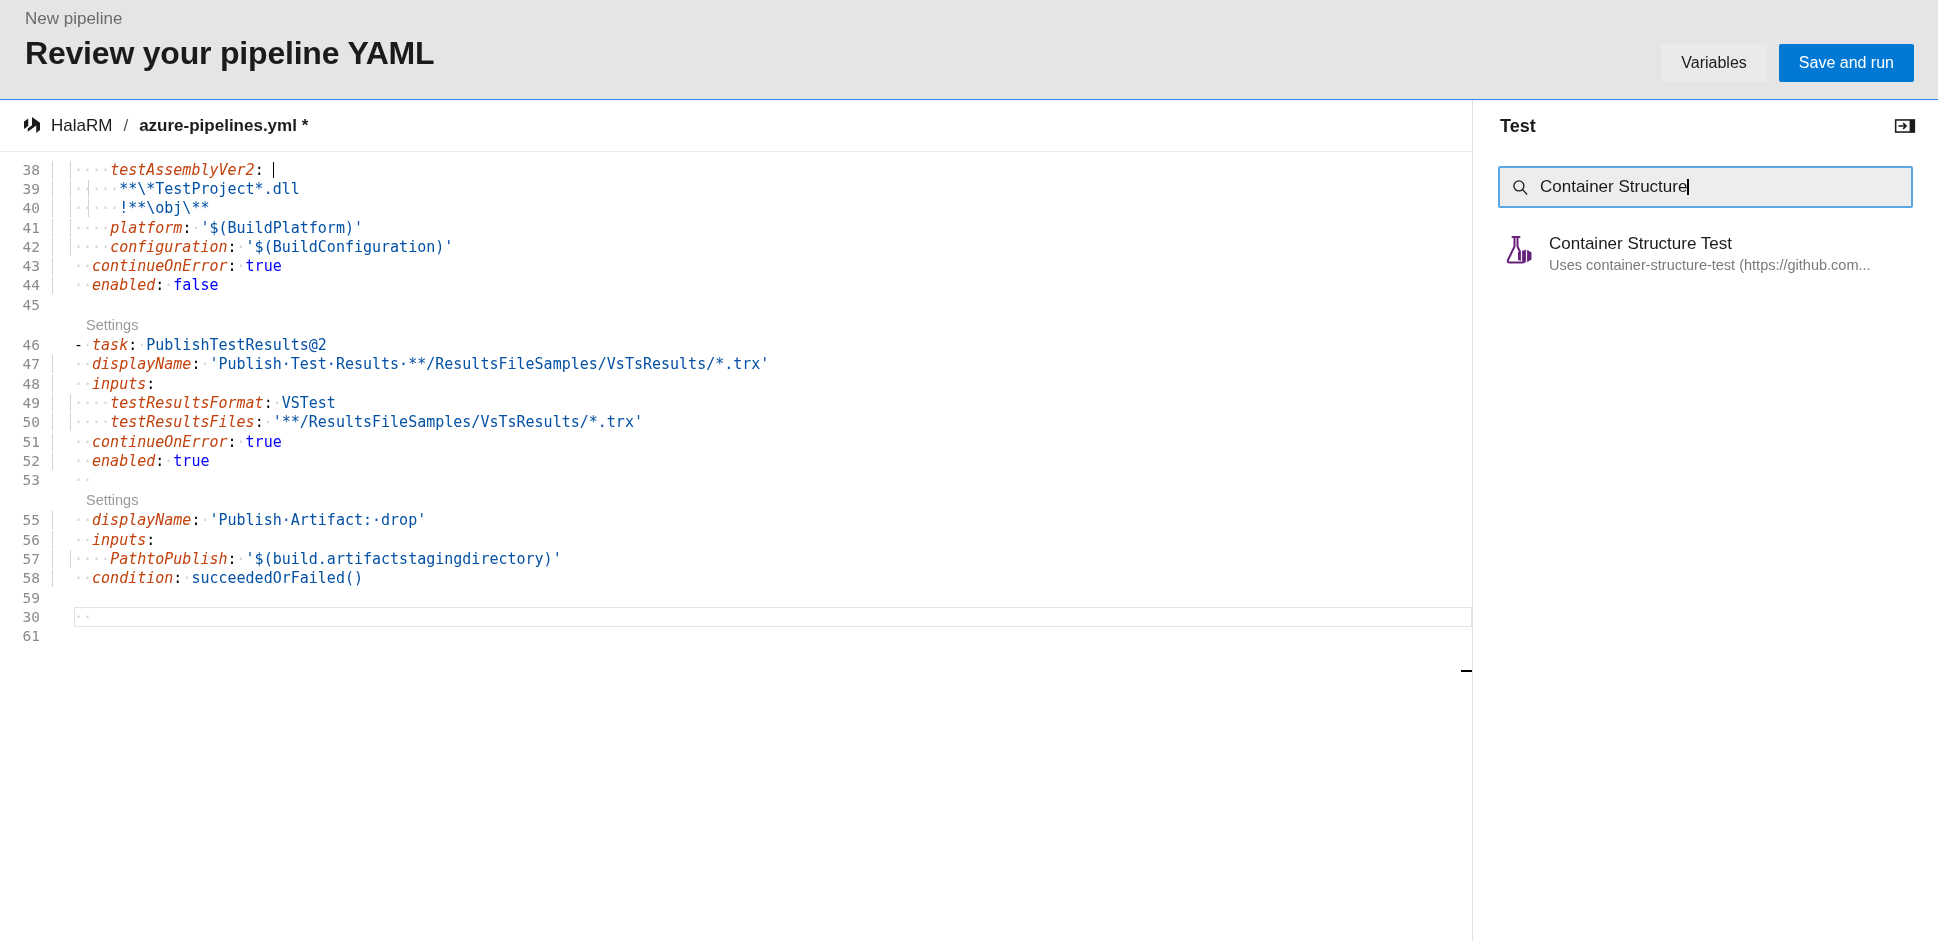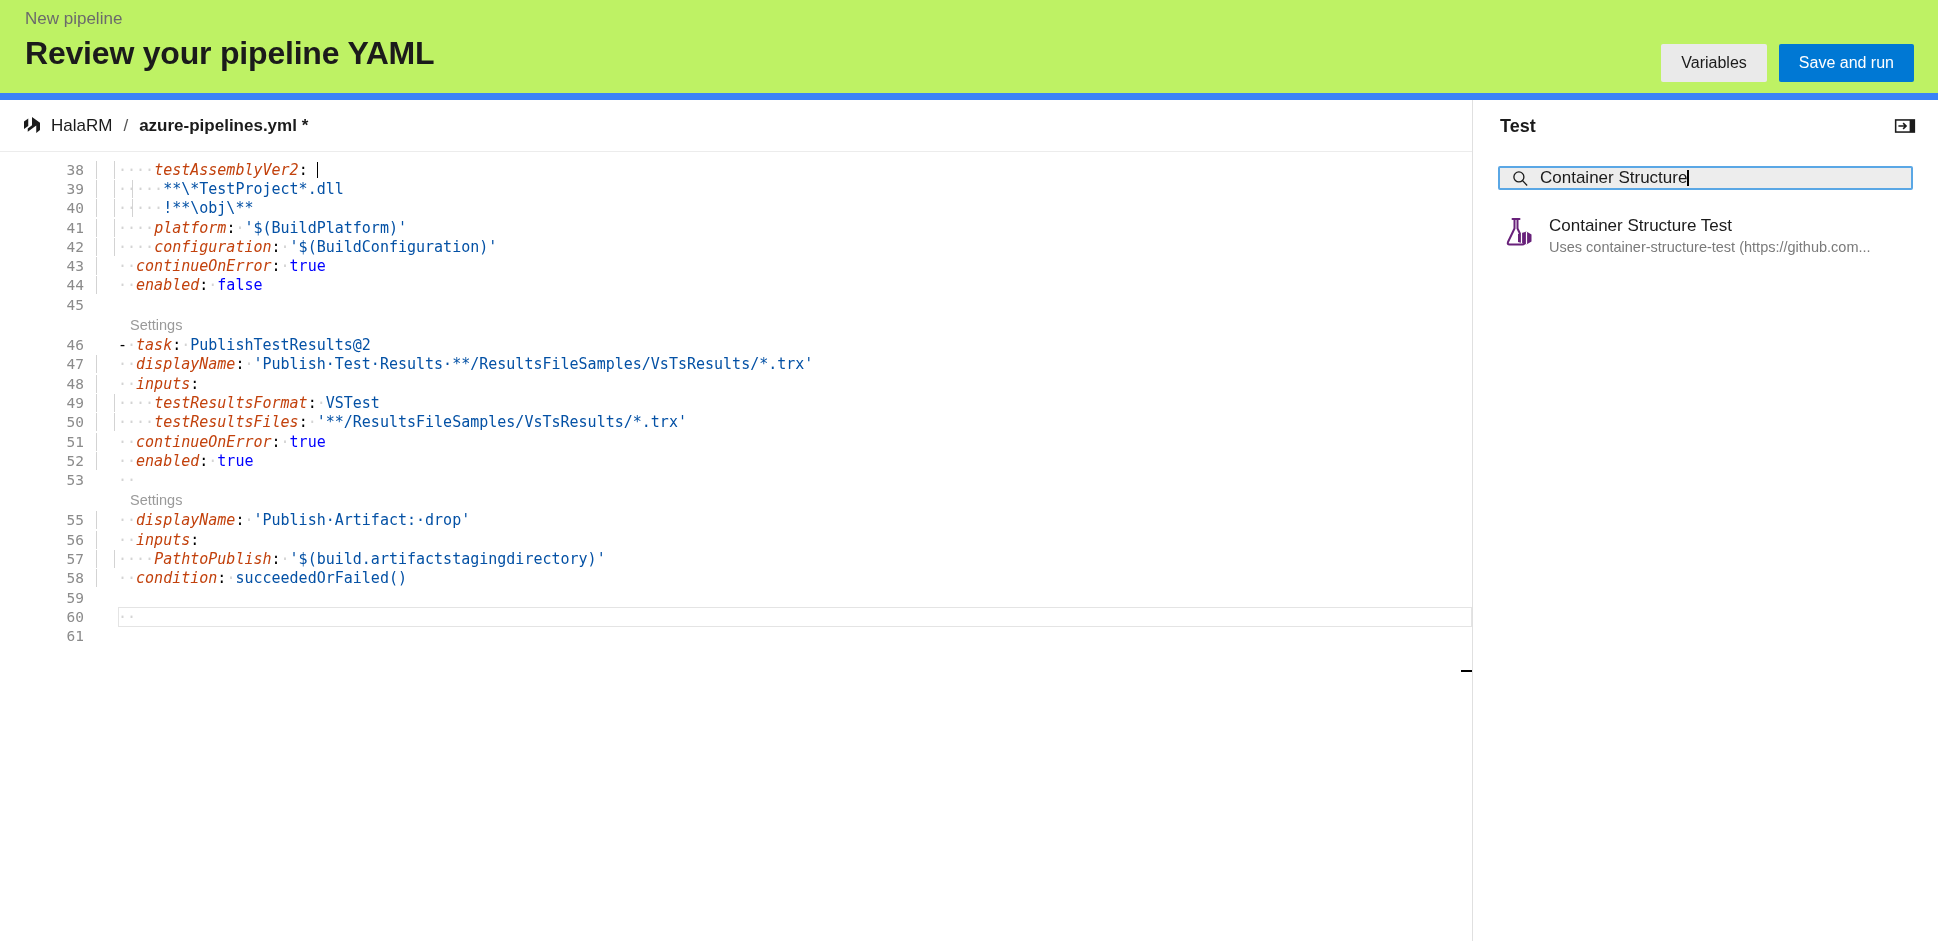--- a/index.html
+++ b/index.html
@@ -8,22 +8,22 @@
     width: 1938px; height: 941px;
     background: #ffffff;
     font-family: "Liberation Sans", sans-serif;
     overflow: hidden;
   }
 
   
   #header {
     position: relative;
     height: 100px;
-    background: #bef264;
-    border-bottom: 7px solid #3b82f6;
+    background: #e5e5e5;
+    border-bottom: 1px solid #3b82f6;
   }
   #header-left { position: absolute; left: 25px; top: 8px; }
   #breadcrumb-new-pipeline {
     font-size: 17px; color: #6b6b6b; line-height: 22px;
   }
   #page-title {
     font-size: 32px; font-weight: bold; color: #1b1b1b;
     margin-top: 5px; letter-spacing: -0.2px;
   }
   #header-actions {
@@ -58,21 +58,20 @@
   #repo-icon { width: 20px; height: 20px; display: block; }
   .repo-text { font-size: 17px; color: #1b1b1b; }
   .repo-sep { font-size: 17px; color: #555; margin: 0 2px; }
   .repo-file { font-size: 17px; color: #1b1b1b; font-weight: bold; }
 
   #code-area {
     position: relative; flex: 1; overflow: hidden;
     padding-top: 8px;
     font-family: "DejaVu Sans Mono", monospace;
     font-size: 15px;
-    padding-left: 44px;
   }
   .code-row {
     position: relative; height: 19.3px; display: flex; align-items: center;
     white-space: pre;
   }
   .ln {
     width: 52px; min-width: 52px; text-align: right;
     color: #8b8b8b; font-size: 14.5px; padding-right: 12px;
     font-family: "DejaVu Sans Mono", monospace;
   }
@@ -129,21 +128,21 @@
     padding: 0 22px 0 27px;
   }
   #tasks-title { font-size: 18px; color: #1b1b1b; font-weight: bold; }
   #collapse-panel-icon { cursor: pointer; width: 22px; height: 22px; }
 
   #task-search-wrap {
     margin: 14px 25px 0 25px;
     position: relative;
   }
   #task-search-box {
-    height: 24px; background: #ededed;
+    height: 42px; background: #ededed;
     border: 2px solid #5aa7e5; border-radius: 2px;
     display: flex; align-items: center; padding-left: 12px;
   }
   #search-icon { width: 17px; height: 17px; flex: none; }
   #task-search-value {
     margin-left: 11px; font-size: 17px; color: #1b1b1b;
     font-family: "Liberation Sans", sans-serif;
   }
 
   #task-results { margin-top: 16px; }
@@ -209,21 +208,21 @@
         <div class="code-row"><div class="ln">52</div><div class="code-text"><div class="guide" style="left: 0px;"></div><span class="ws">··</span><span class="k">enabled</span><span class="pl">:</span><span class="ws">·</span><span class="num">true</span></div></div>
         <div class="code-row"><div class="ln">53</div><div class="code-text"><span class="ws">··</span></div></div>
         <div class="codelens">
           <span>Settings</span>
         </div>
         <div class="code-row"><div class="ln">55</div><div class="code-text"><div class="guide" style="left: 0px;"></div><span class="ws">··</span><span class="k">displayName</span><span class="pl">:</span><span class="ws">·</span><span class="str">'Publish·Artifact:·drop'</span></div></div>
         <div class="code-row"><div class="ln">56</div><div class="code-text"><div class="guide" style="left: 0px;"></div><span class="ws">··</span><span class="k">inputs</span><span class="pl">:</span></div></div>
         <div class="code-row"><div class="ln">57</div><div class="code-text"><div class="guide" style="left: 0px;"></div><div class="guide" style="left: 18.04px;"></div><span class="ws">····</span><span class="k">PathtoPublish</span><span class="pl">:</span><span class="ws">·</span><span class="str">'$(build.artifactstagingdirectory)'</span></div></div>
         <div class="code-row"><div class="ln">58</div><div class="code-text"><div class="guide" style="left: 0px;"></div><span class="ws">··</span><span class="k">condition</span><span class="pl">:</span><span class="ws">·</span><span class="v">succeededOrFailed()</span></div></div>
         <div class="code-row"><div class="ln">59</div><div class="code-text"></div></div>
-        <div class="code-row"><div class="current-line"></div><div class="ln">60</div><div class="code-text"><span class="ws">··</span></div></div>
+        <div class="code-row"><div class="current-line"></div><div class="ln">30</div><div class="code-text"><span class="ws">··</span></div></div>
         <div class="code-row"><div class="ln">61</div><div class="code-text"></div></div>
       </div>
 
     <div id="editor-resize-handle"></div>
   </div>
 
   <div id="tasks-pane">
 
     <div id="tasks-header">
       <span id="tasks-title">Test</span>

